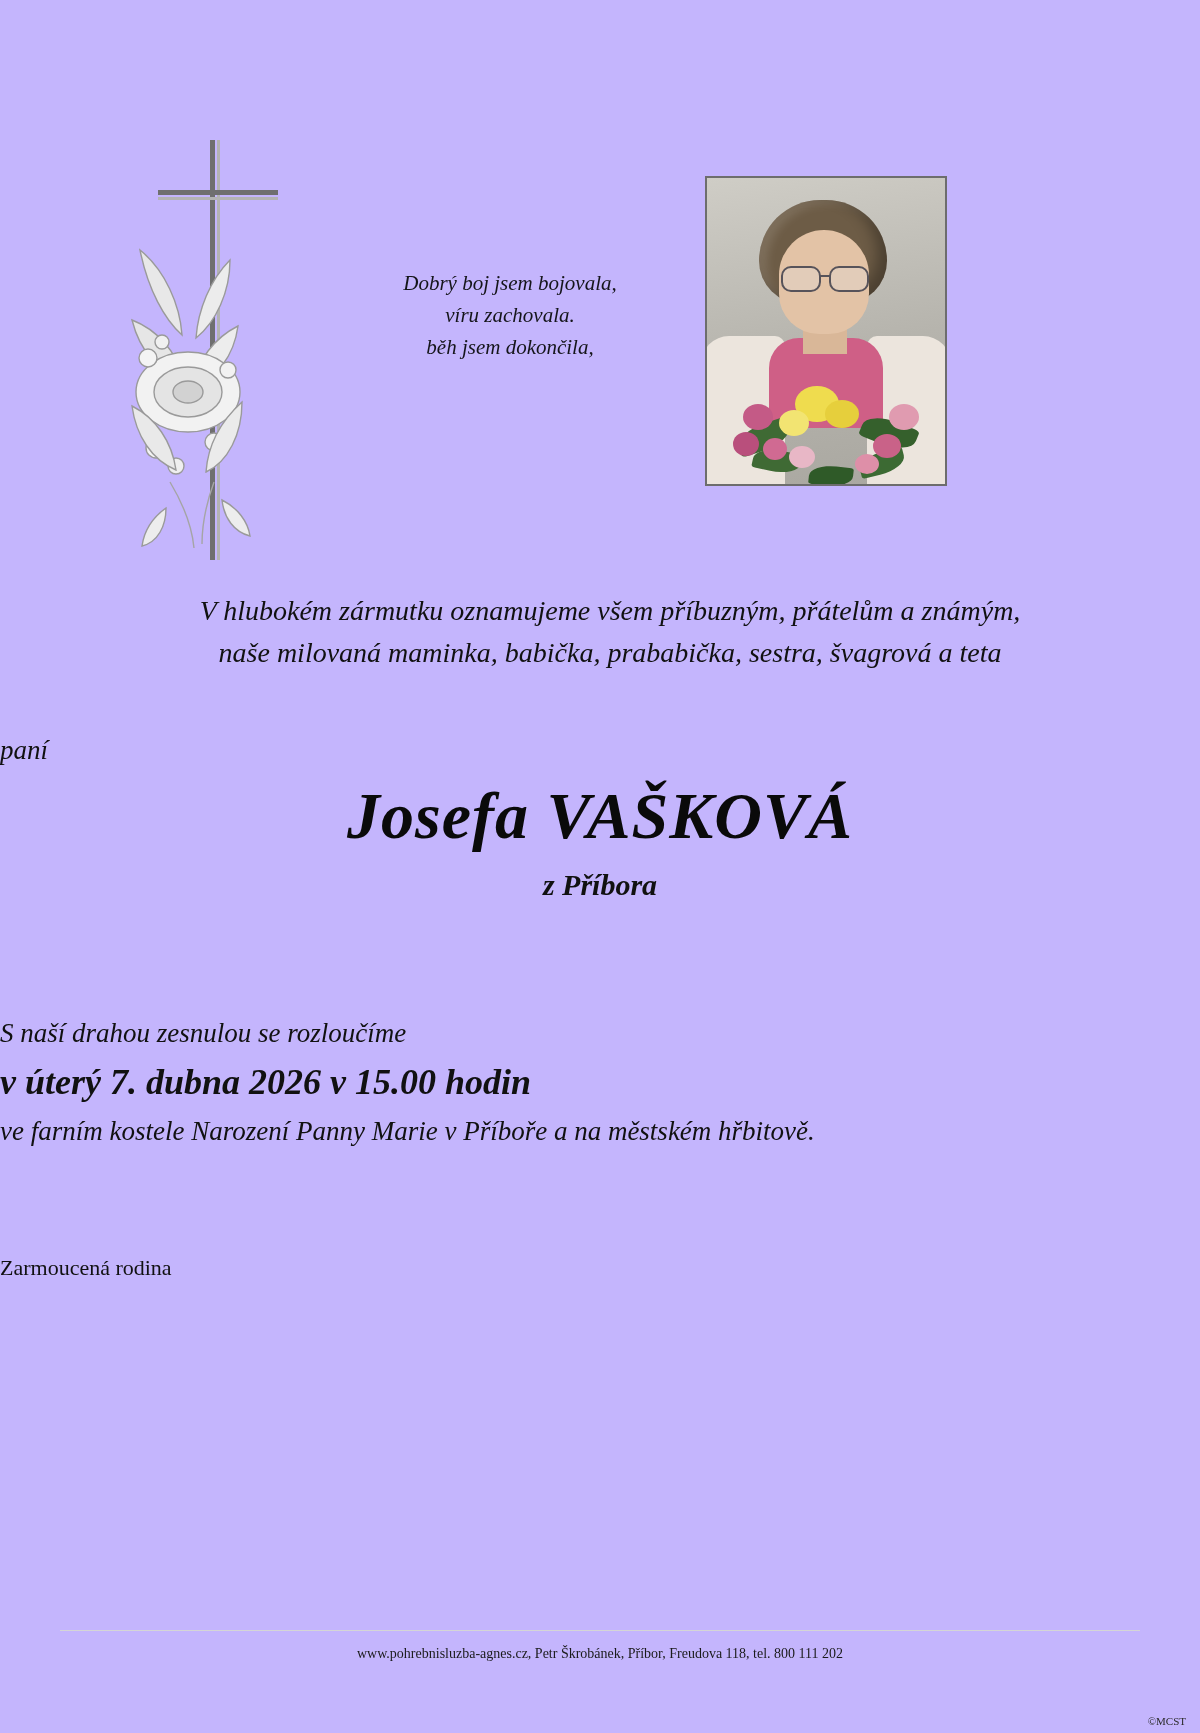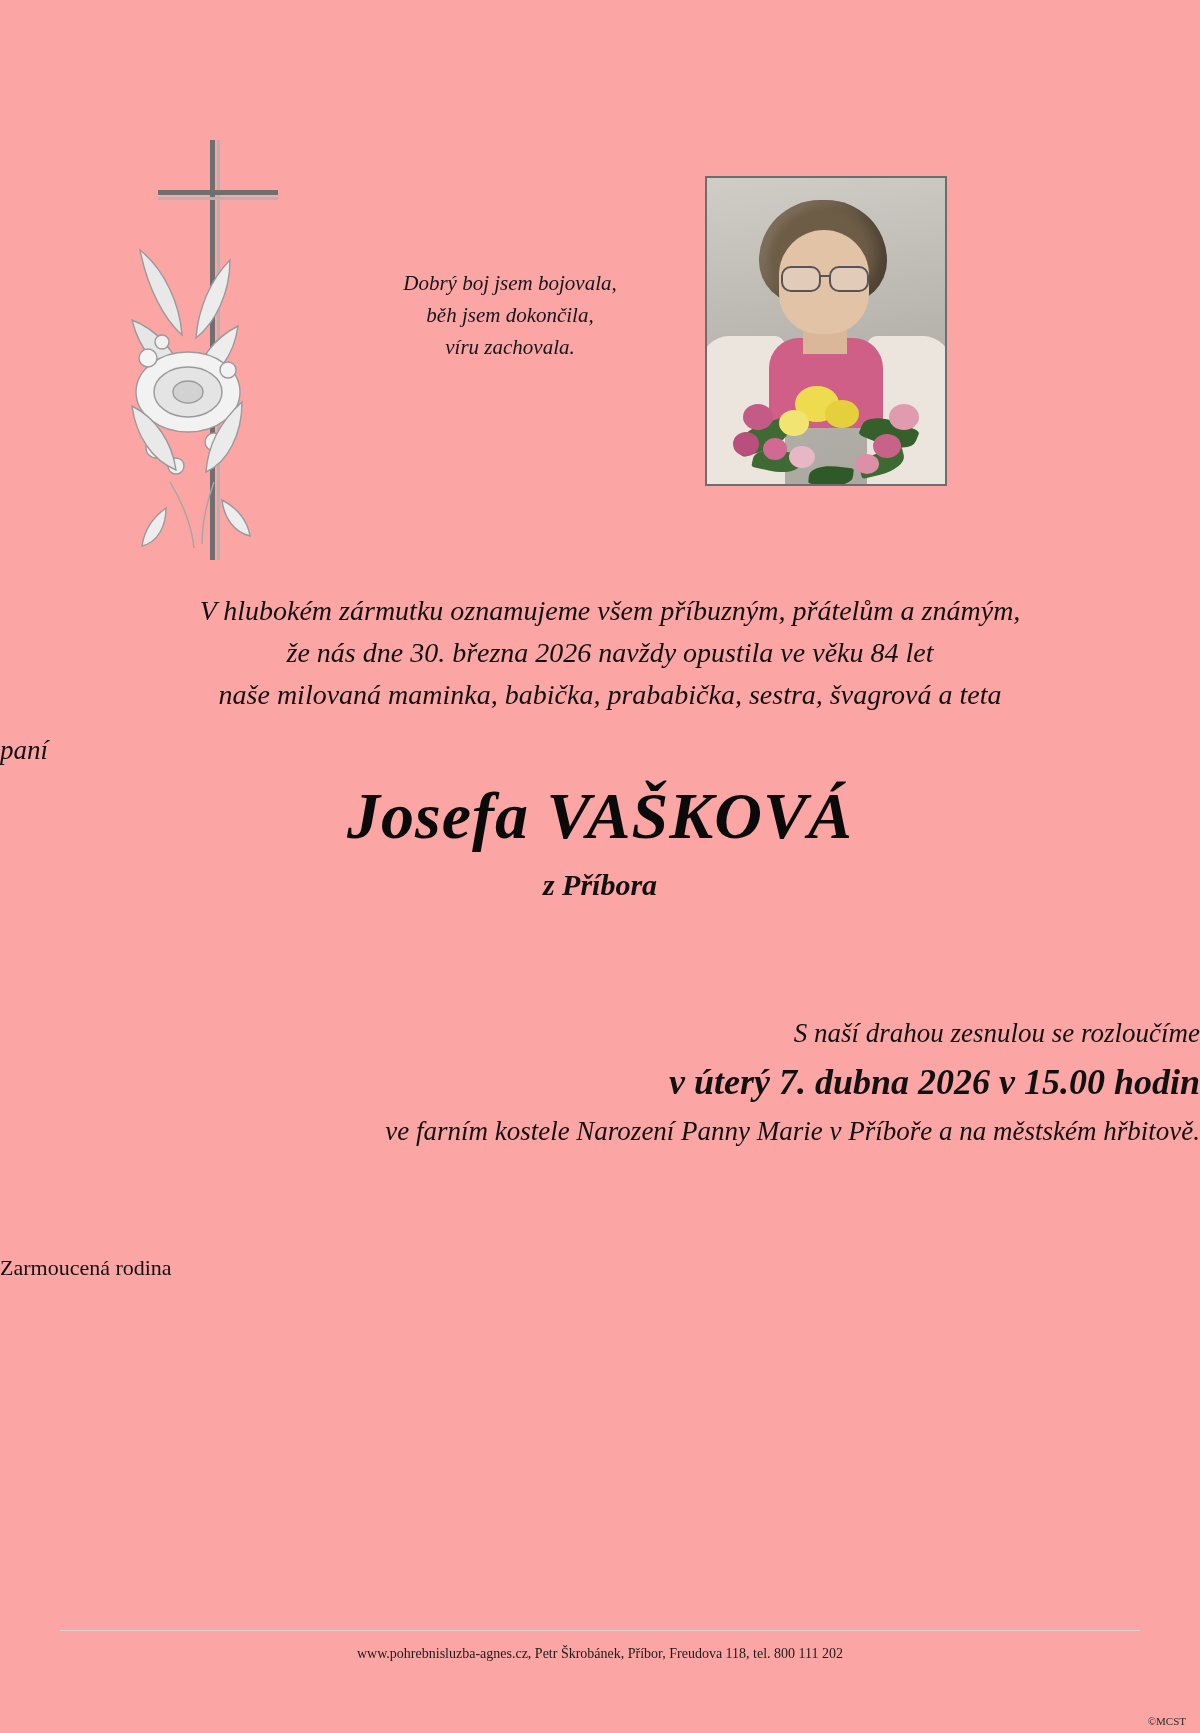--- a/index.html
+++ b/index.html
@@ -12,21 +12,21 @@
     height: 1733px;
     position: relative;
     font-family: "Liberation Serif", serif;
     color: #111111;
     overflow: hidden;
   }
 
   .page {
     position: absolute;
     inset: 0;
-    background: #fca5a5;
+    background: #c4b5fd;
   }
 
   
   .ornament {
     position: absolute;
     left: 110px;
     top: 130px;
     width: 220px;
     height: 440px;
   }
@@ -173,21 +173,21 @@
     text-align: center;
     font-weight: bold;
     font-style: italic;
     font-size: 30px;
   }
 
   .farewell {
     position: absolute;
     left: 0; right: 0;
     top: 1013px;
-    text-align: right;
+    text-align: left;
     font-style: italic;
     font-size: 27px;
     line-height: 1.55;
   }
   .farewell div { white-space: nowrap; }
   .farewell .strong {
     font-weight: bold;
     font-size: 36px;
   }
 
@@ -256,22 +256,22 @@
         <path d="M60 352 C72 372 82 396 84 418" stroke="#a5a5a5" fill="none"></path>
         <path d="M104 352 C96 374 92 396 92 414" stroke="#a5a5a5" fill="none"></path>
         <path d="M112 370 C128 378 138 392 140 406 C124 402 114 388 112 370 Z" fill="#ededed"></path>
         <path d="M56 378 C42 388 34 402 32 416 C48 412 56 396 56 378 Z" fill="#ededed"></path>
       </g>
     </svg>
   </div>
 
   <div class="verse">
     <div>Dobrý boj jsem bojovala,</div>
+    <div>víru zachovala.</div>
     <div>běh jsem dokončila,</div>
-    <div>víru zachovala.</div>
   </div>
 
   <div class="photo-frame">
     <div class="photo-inner">
       <div class="ph-bg"></div>
       <div class="ph-cardigan-l"></div>
       <div class="ph-cardigan-r"></div>
       <div class="ph-shirt"></div>
       <div class="ph-neck"></div>
       <div class="ph-hair"></div>
@@ -296,21 +296,20 @@
         <span class="fl" style="right:4px; top:24px; width:30px; height:26px; background:#e09bb0;"></span>
         <span class="fl" style="right:22px;top:54px; width:28px; height:24px; background:#c96288;"></span>
         <span class="fl" style="right:44px;top:74px; width:24px; height:20px; background:#de8fa8;"></span>
         <span class="fl" style="left:56px; top:66px; width:26px; height:22px; background:#e8b7c6;"></span>
       </div>
     </div>
   </div>
 
   <div class="announce">
     <div>V hlubokém zármutku oznamujeme všem příbuzným, přátelům a známým,</div>
-    <div>že nás dne 30. března 2026 navždy opustila ve věku 84 let</div>
     <div>naše milovaná maminka, babička, prababička, sestra, švagrová a teta</div>
   </div>
 
   <div class="pani">paní</div>
   <div class="name">Josefa VAŠKOVÁ</div>
   <div class="origin">z Příbora</div>
 
   <div class="farewell">
     <div>S naší drahou zesnulou se rozloučíme</div>
     <div class="strong">v úterý 7. dubna 2026 v 15.00 hodin</div>

